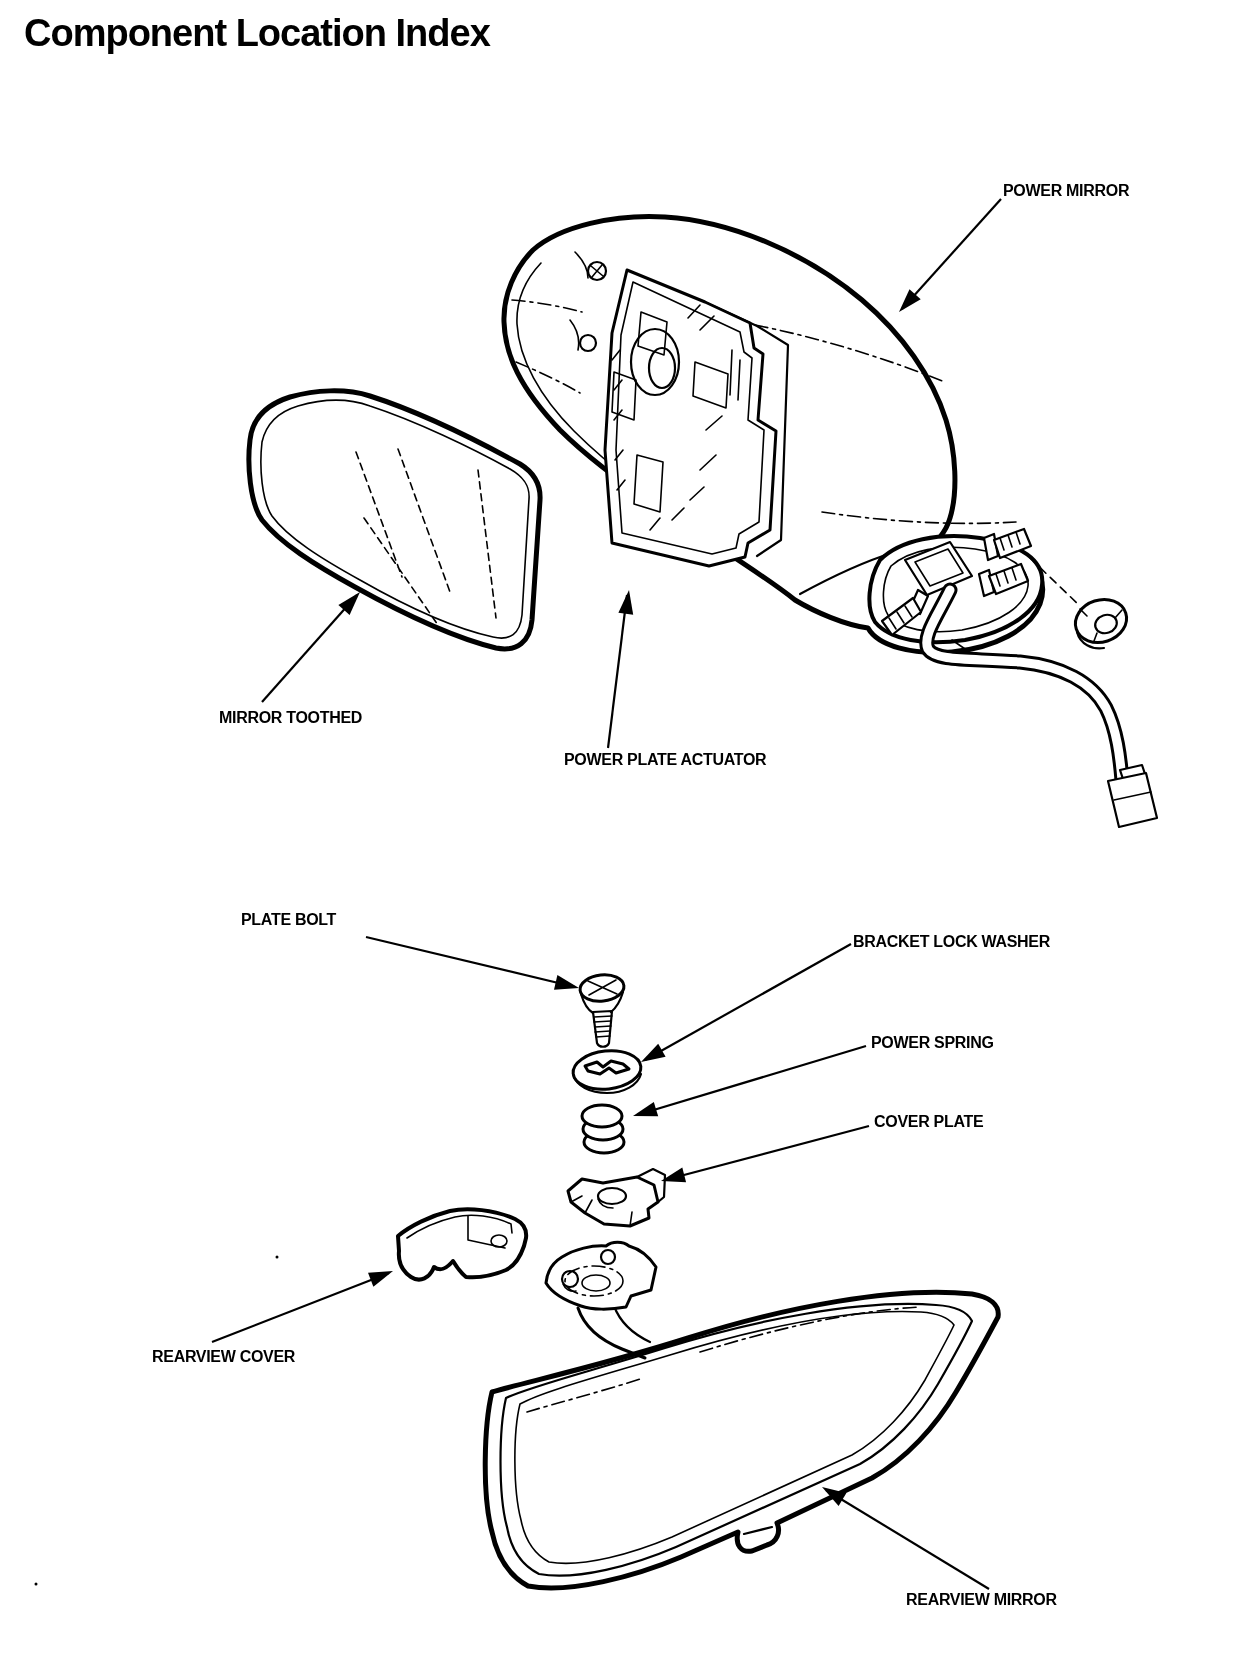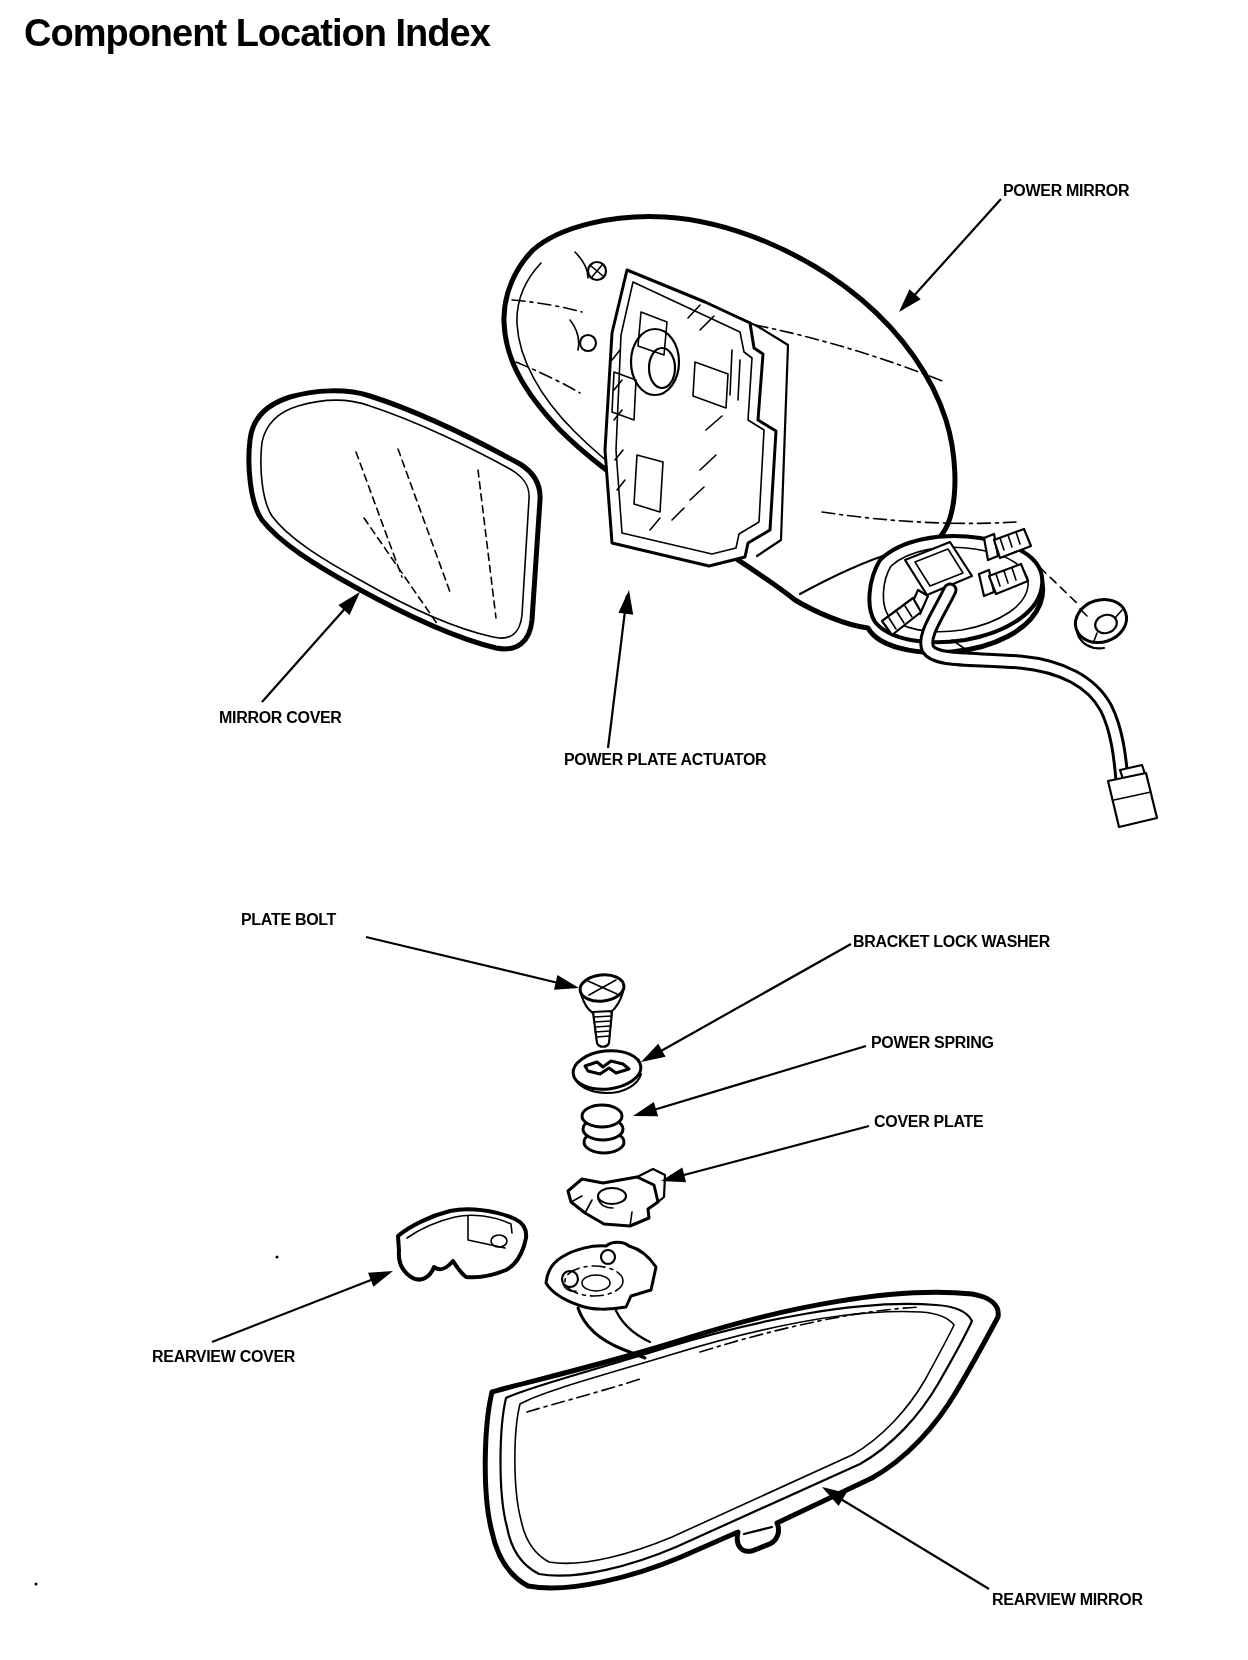--- a/index.html
+++ b/index.html
@@ -250,22 +250,22 @@
     </g>
     <g>
       <path class="ldr" d="M 989,1589 L 826,1490"></path>
       <polygon class="ah" points="822,1487 846.4,1493.1 838.6,1505.9"></polygon>
     </g>
 
     <circle cx="36" cy="1584" r="1.5" fill="#000"></circle>
   </svg>
 
   <div class="lbl" style="left:1003px;top:183px">POWER MIRROR</div>
-  <div class="lbl" style="left:219px;top:710px">MIRROR COVER</div>
+  <div class="lbl" style="left:219px;top:710px">MIRROR TOOTHED</div>
   <div class="lbl" style="left:564px;top:752px">POWER PLATE ACTUATOR</div>
 
   <div class="lbl" style="left:241px;top:912px">PLATE BOLT</div>
   <div class="lbl" style="left:853px;top:934px">BRACKET LOCK WASHER</div>
   <div class="lbl" style="left:871px;top:1035px">POWER SPRING</div>
   <div class="lbl" style="left:874px;top:1114px">COVER PLATE</div>
   <div class="lbl" style="left:152px;top:1349px">REARVIEW COVER</div>
-  <div class="lbl" style="left:992px;top:1592px">REARVIEW MIRROR</div>
+  <div class="lbl" style="left:906px;top:1592px">REARVIEW MIRROR</div>
 </div>
 
 </body></html>

